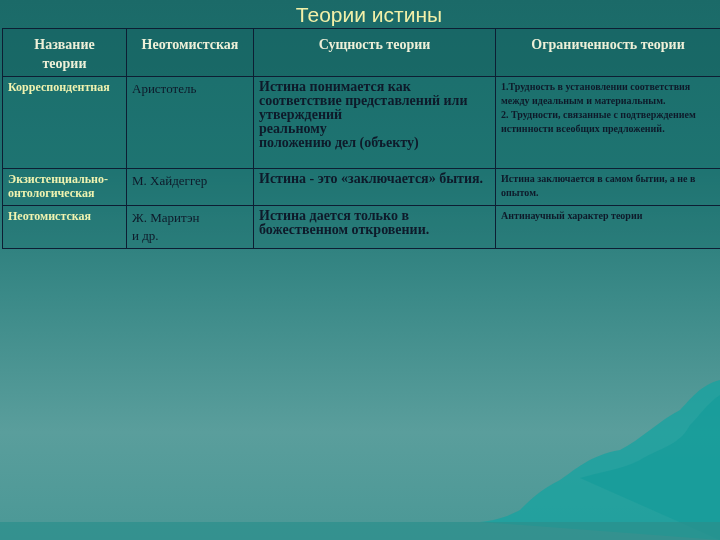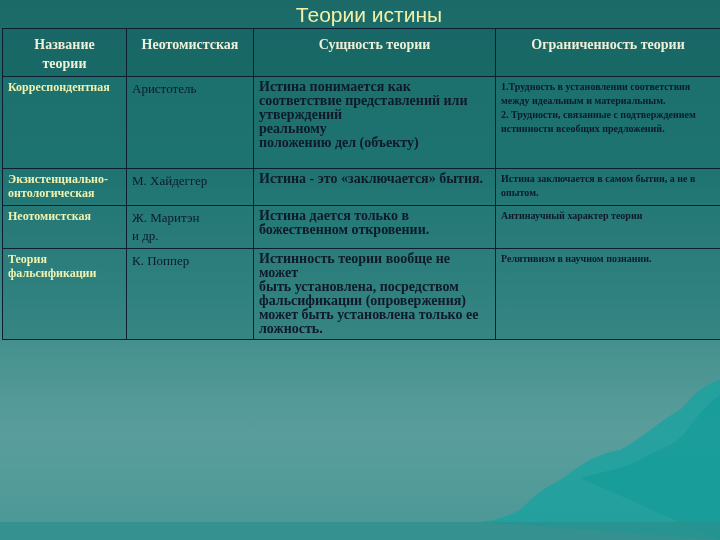--- a/index.html
+++ b/index.html
@@ -82,21 +82,14 @@
       <td class="essence pre">Истина -  это «заключается» бытия.</td>
       <td class="limit pre">Истина заключается в самом бытии, а не  в опытом.</td>
     </tr>
     <tr style="height:40px">
       <td class="name">Неотомистская</td>
       <td class="rep pre">Ж. Маритэн
 и др.</td>
       <td class="essence pre">Истина дается только в божественном откровении.</td>
       <td class="limit pre">Антинаучный характер теории</td>
     </tr>
-    <tr style="height:75px">
-      <td class="name">Теория фальсификации</td>
-      <td class="rep pre">К. Поппер</td>
-      <td class="essence pre">Истинность теории вообще не может
-        быть установлена, посредством фальсификации (опровержения) может быть установлена только ее ложность.</td>
-      <td class="limit pre">Релятивизм в научном познании.</td>
-    </tr>
   </tbody>
 </table>
 
 </body></html>

